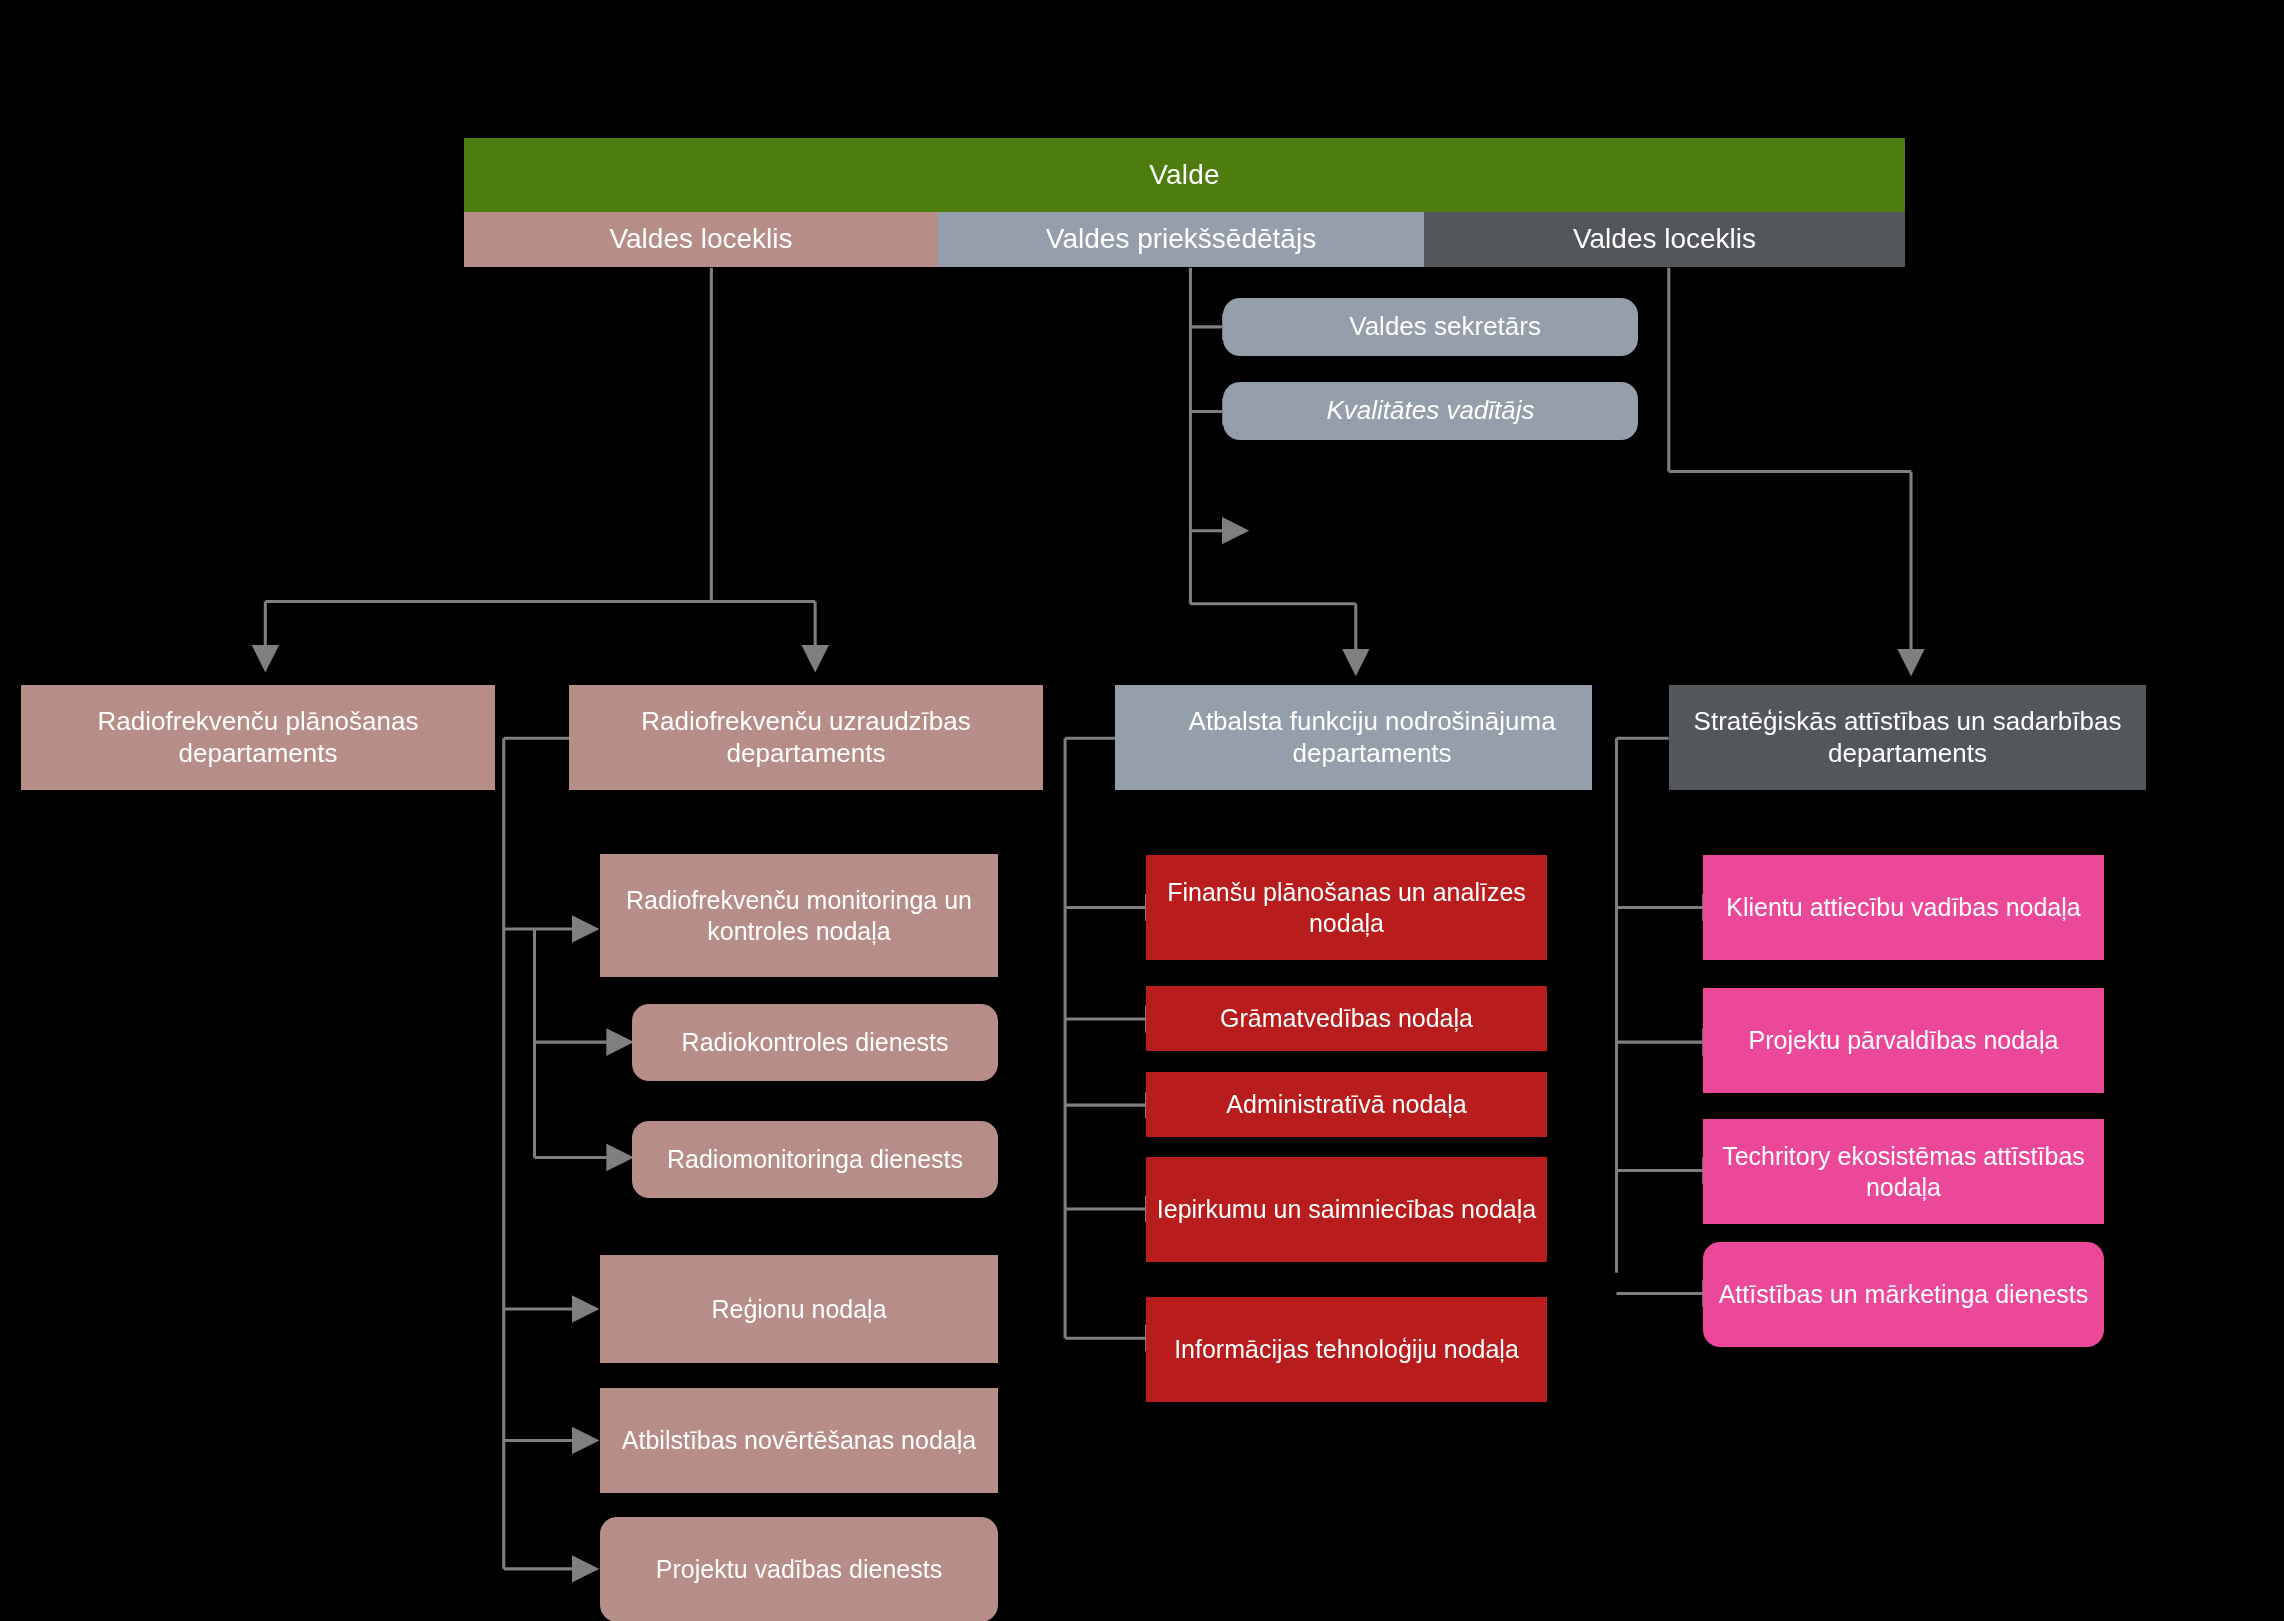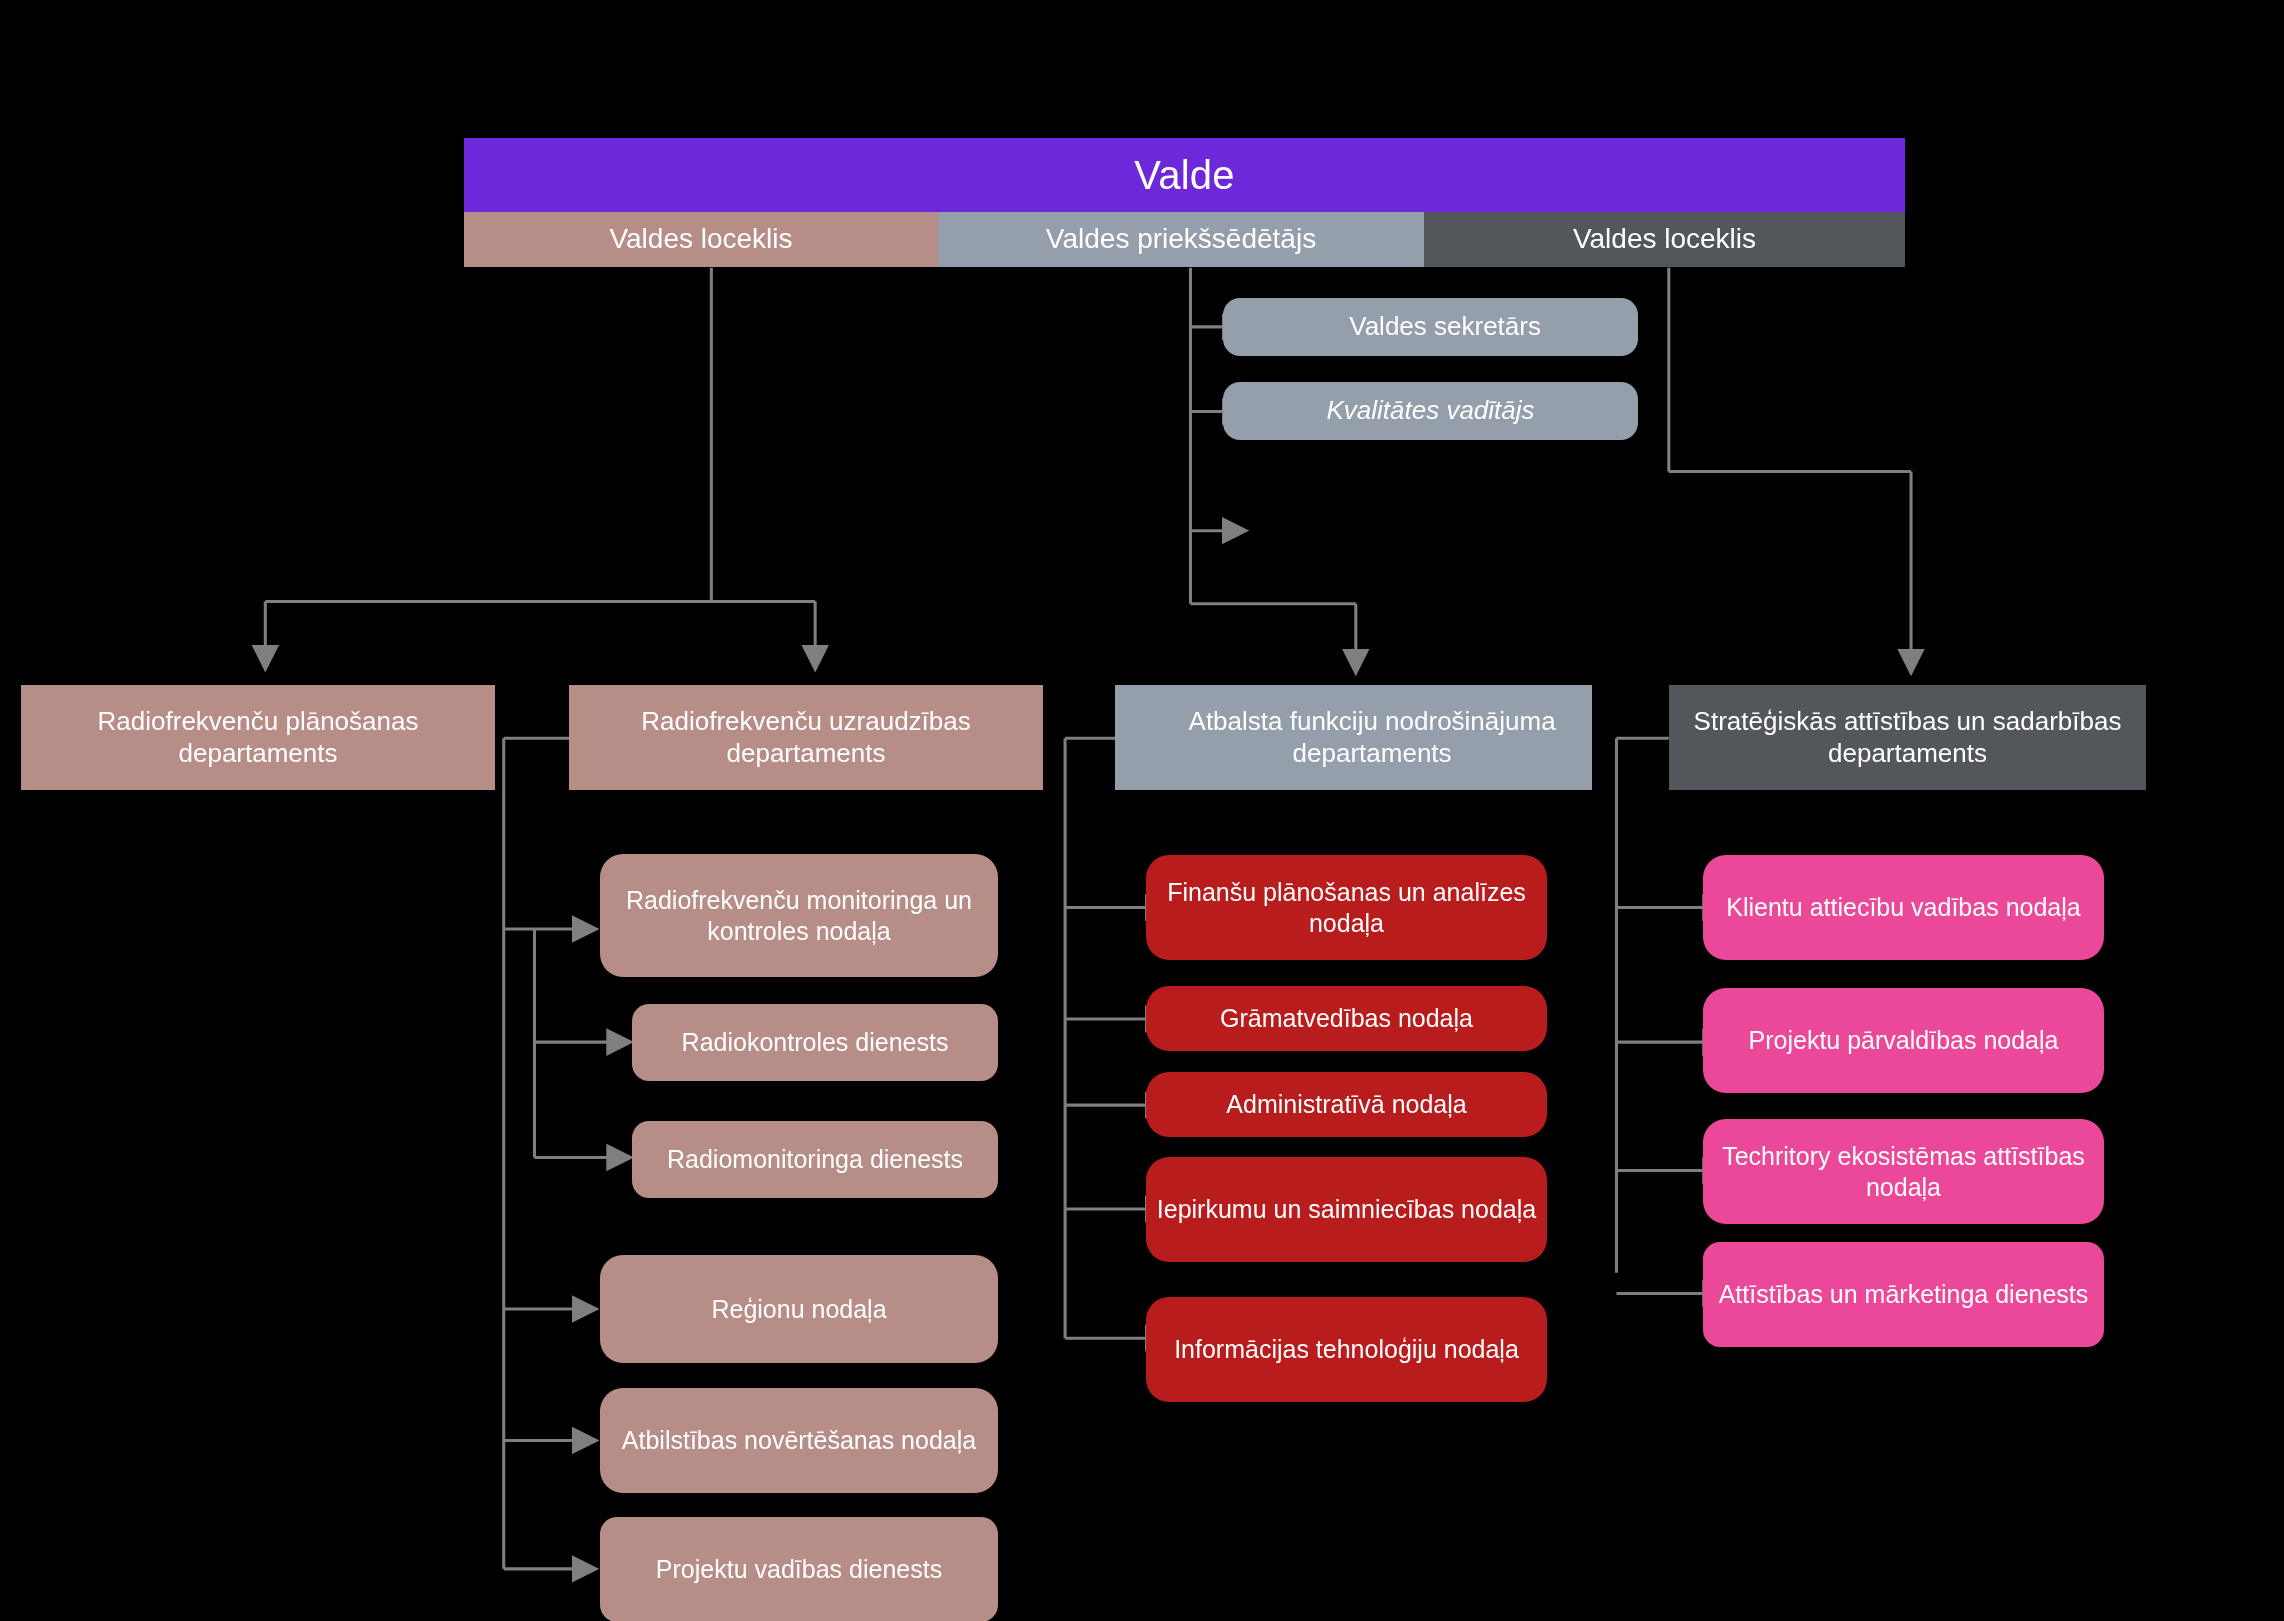--- a/index.html
+++ b/index.html
@@ -30,22 +30,22 @@
     align-items: center;
     justify-content: center;
     text-align: center;
     color: #ffffff;
     line-height: 1.22;
     padding: 3.1px 10.8px;
     z-index: 5;
   }
   
   .board-title {
-    background: #6d28d9;
-    font-size: 40px;
+    background: #4d7c0f;
+    font-size: 28px;
     letter-spacing: 0.2px;
   }
   .board-role {
     font-size: 28px;
   }
   .role-pink  { background: #b78d87; }
   .role-blue  { background: #959eab; }
   .role-dark  { background: #53565a; }
 
   
@@ -55,21 +55,21 @@
     font-size: 26px;
   }
 
   
   .dept { font-size: 26px; }
   .dept-pink { background: #b78d87; }
   .dept-blue { background: #959eab; padding-left: 48px; }
   .dept-dark { background: #53565a; }
 
   
-  .unit { font-size: 25px; border-radius: 23px; }
+  .unit { font-size: 25px; }
   .unit-pink { background: #b78d87; }
   .unit-blue { background: #b91c1c; }
   .unit-dark { background: #ec4899; }
   .rounded { border-radius: 17px; }
 </style>
 </head>
 <body>
 
 <div id="stage">
 

